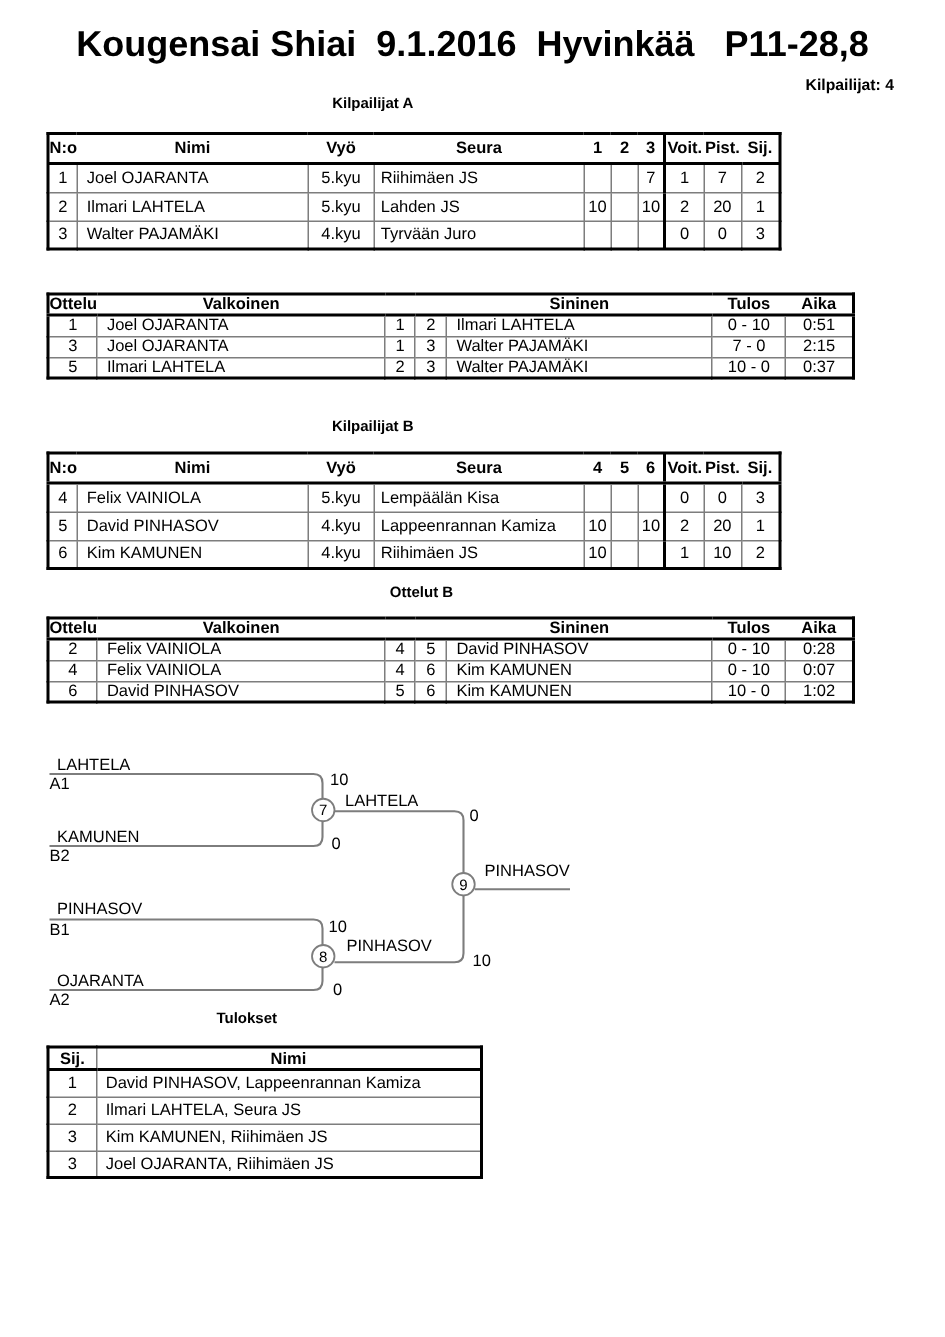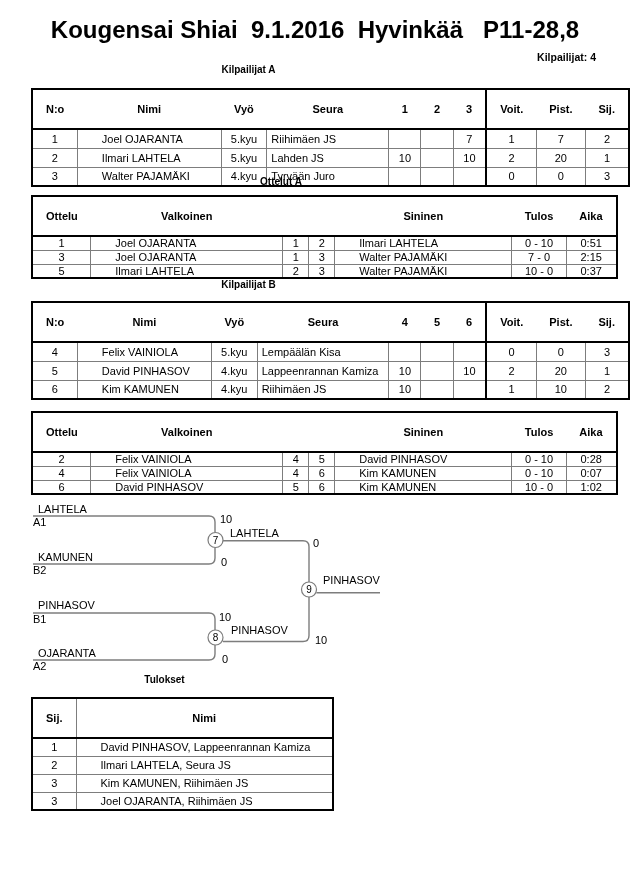--- a/index.html
+++ b/index.html
@@ -21,27 +21,27 @@
   .t-pool-b    { top:279px; left:31px; width:435px; }
   .t-matches-b { top:390px; left:31px; width:500px; }
   .t-results   { top:674px; left:20px; width:289px; }
 
   table.tbl {
     position:absolute; border-collapse:collapse; table-layout:fixed;
     font-size:11px; border:2px solid #000; background:#fff;
   }
   .tbl th {
     font-weight:bold; border:none; border-bottom:2px solid #000;
-    padding:13px; text-align:center; white-space:nowrap; overflow:visible;
+    padding:0; text-align:center; white-space:nowrap; overflow:visible;
   }
   .tbl td {
     border:1px solid #7d7d7d; padding:0 2px; text-align:center;
     white-space:nowrap; overflow:hidden;
   }
-  .tbl td.l { text-align:left; padding-left:24px; }
+  .tbl td.l { text-align:left; padding-left:6px; }
   .tbl td.l2 { text-align:left; padding-left:4px; }
   .tbl .grp { border-left:2px solid #000 !important; }
   .tbl th.h-left { text-align:left; }
 
   .pool-a { left:31px; top:88px; }
   .pool-b { left:31px; top:301px; }
   table.pool tr { height:19px; }
   table.pool tr.hdr { height:20px; }
 
   .matches-a { left:31px; top:195px; }
@@ -125,21 +125,20 @@
       <td></td>
       <td></td>
       <td></td>
       <td class="grp">0</td>
       <td>0</td>
       <td>3</td>
     </tr>
   </tbody>
     </table>
 
-  <div class="sec t-matches-a">Ottelut A</div>
   <table class="tbl matches matches-a">
     <colgroup>
         <col style="width:26px">
         <col style="width:192px">
         <col style="width:20px">
         <col style="width:21px">
         <col style="width:177px">
         <col style="width:49px">
         <col style="width:45px">
       </colgroup>
@@ -242,20 +241,21 @@
       <td>10</td>
       <td></td>
       <td></td>
       <td class="grp">1</td>
       <td>10</td>
       <td>2</td>
     </tr>
   </tbody>
     </table>
 
+  <div class="sec t-matches-b">Ottelut B</div>
   <table class="tbl matches matches-b">
     <colgroup>
         <col style="width:26px">
         <col style="width:192px">
         <col style="width:20px">
         <col style="width:21px">
         <col style="width:177px">
         <col style="width:49px">
         <col style="width:45px">
       </colgroup>

